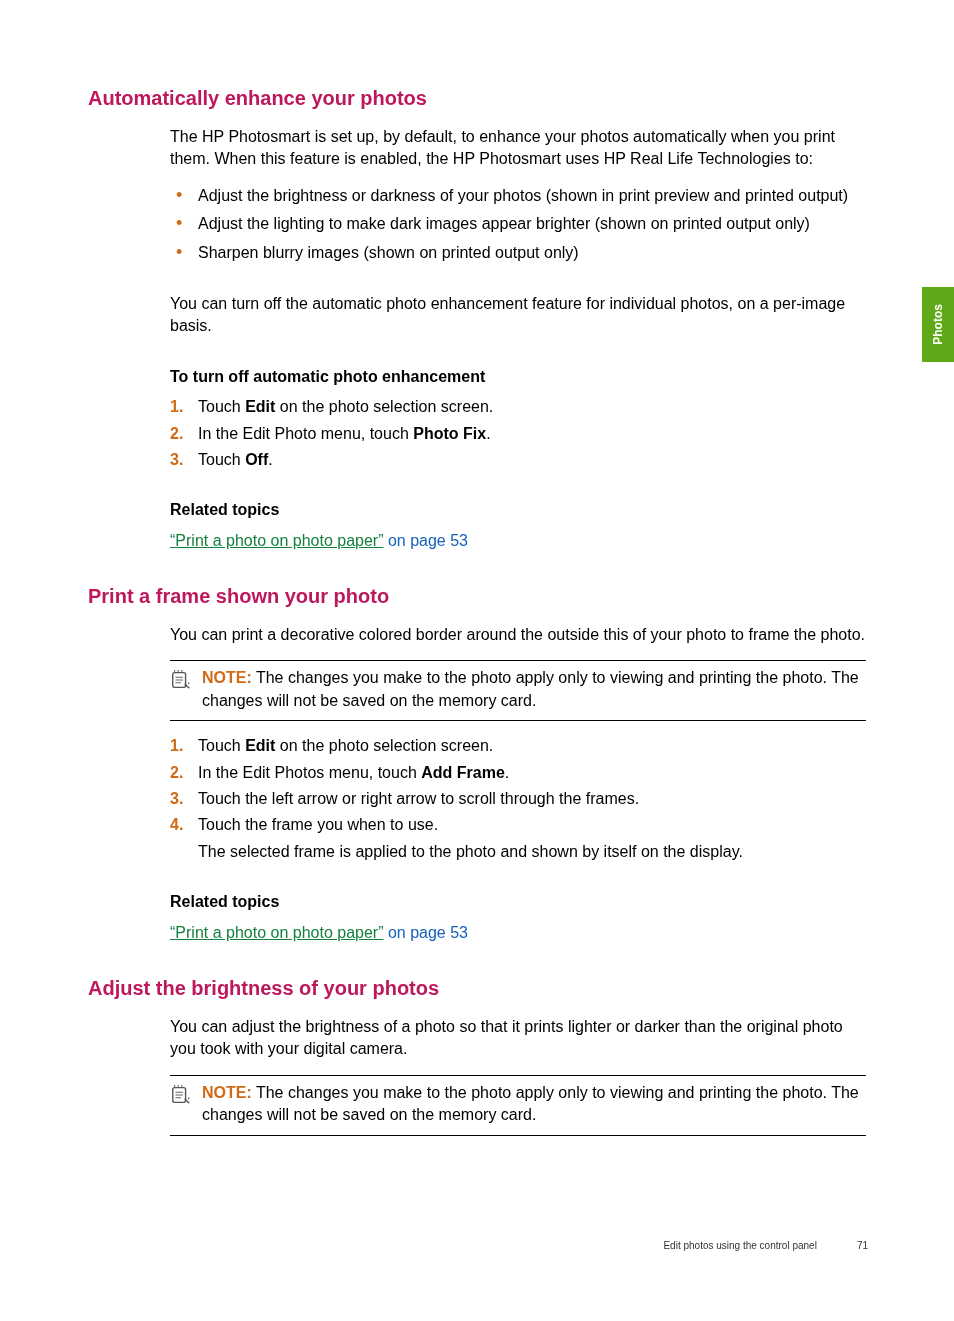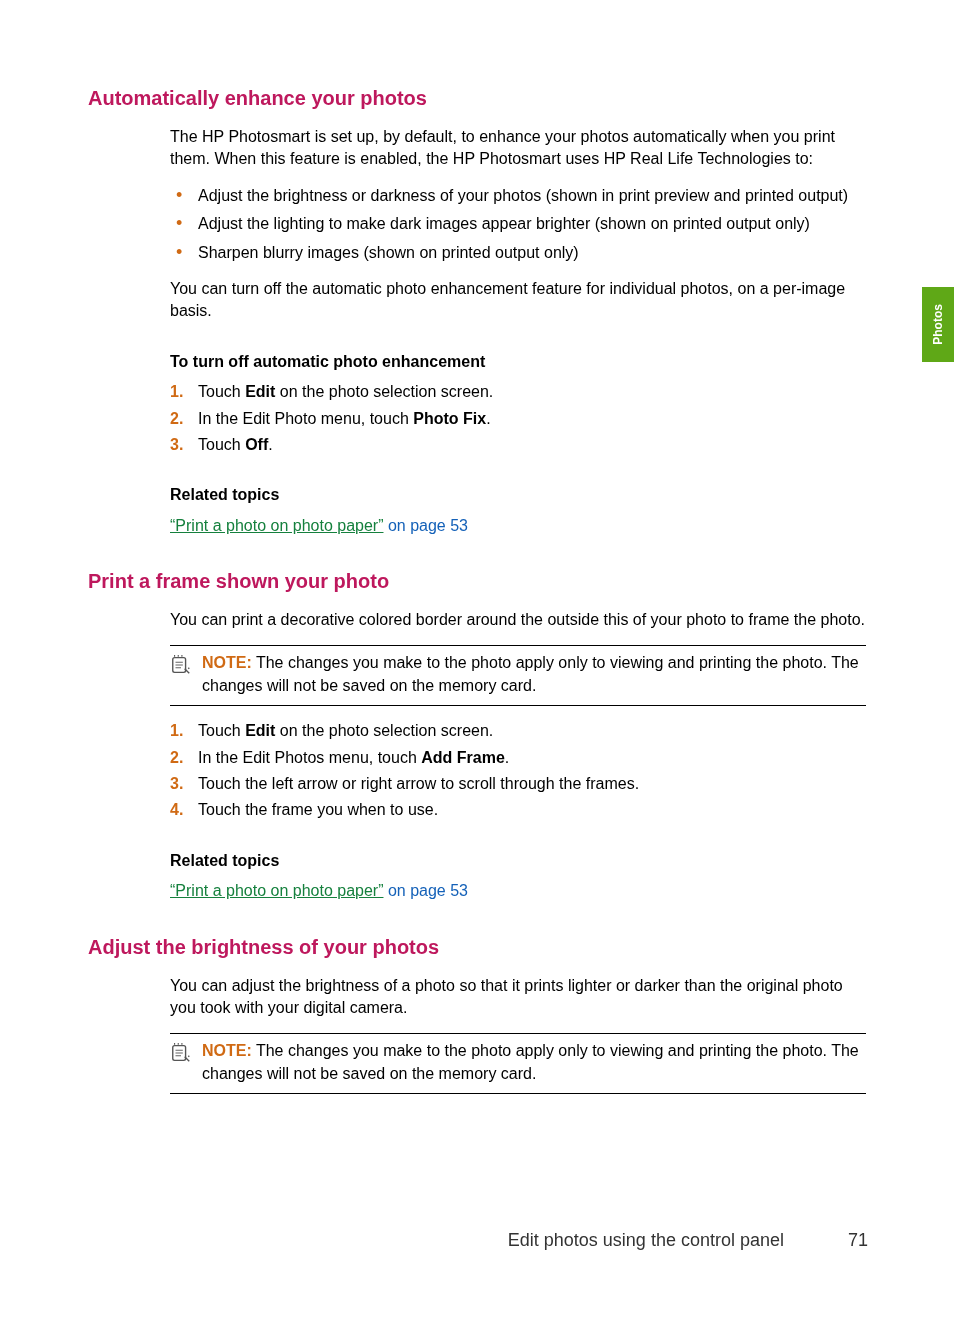--- a/index.html
+++ b/index.html
@@ -42,21 +42,21 @@
     }
     .body-block {
       margin-left: 82px;
       margin-bottom: 18px;
     }
     .para {
       margin-bottom: 14px;
     }
     ul.bullets {
       list-style: none;
-      margin-bottom: 14px;
+      margin-bottom: 29px;
     }
     ul.bullets li {
       position: relative;
       padding-left: 28px;
       margin-bottom: 6px;
     }
     ul.bullets li::before {
       content: "•";
       position: absolute;
       left: 6px;
@@ -121,22 +121,22 @@
     }
     .note-label {
       color: #d06a14;
       font-weight: bold;
     }
     .footer {
       position: absolute;
       bottom: 68px;
       right: 86px;
       display: flex;
-      gap: 64px;
-      font-size: 18px;
+      gap: 40px;
+      font-size: 10px;
       color: #333;
     }
     .footer .num {
       color: #333;
     }
     .bold { font-weight: bold; }
     .section-gap { margin-top: 30px; }
   </style>
 </head>
 <body>
@@ -188,20 +188,21 @@
           <span class="note-label">NOTE:</span><span> The changes you make to the photo apply only to viewing and printing the photo. The changes will not be saved on the memory card.</span>
         </div>
       </div>
 
       <ol class="steps">
         <li><span>Touch </span><span class="bold">Edit</span><span> on the photo selection screen.</span></li>
         <li><span>In the Edit Photos menu, touch </span><span class="bold">Add Frame</span><span>.</span></li>
         <li>Touch the left arrow or right arrow to scroll through the frames.</li>
         <li>Touch the frame you when to use.</li>
       </ol>
+      <div class="step-extra">The selected frame is applied to the photo and shown by itself on the display.</div>
 
       <div class="sub-heading">Related topics</div>
       <p>
         <a href="#" class="link">“Print a photo on photo paper”</a><span class="link-suffix"> on page 53</span>
       </p>
     </div>
   </div>
 
   <div class="section-gap">
     <div class="section-title">Adjust the brightness of your photos</div>

